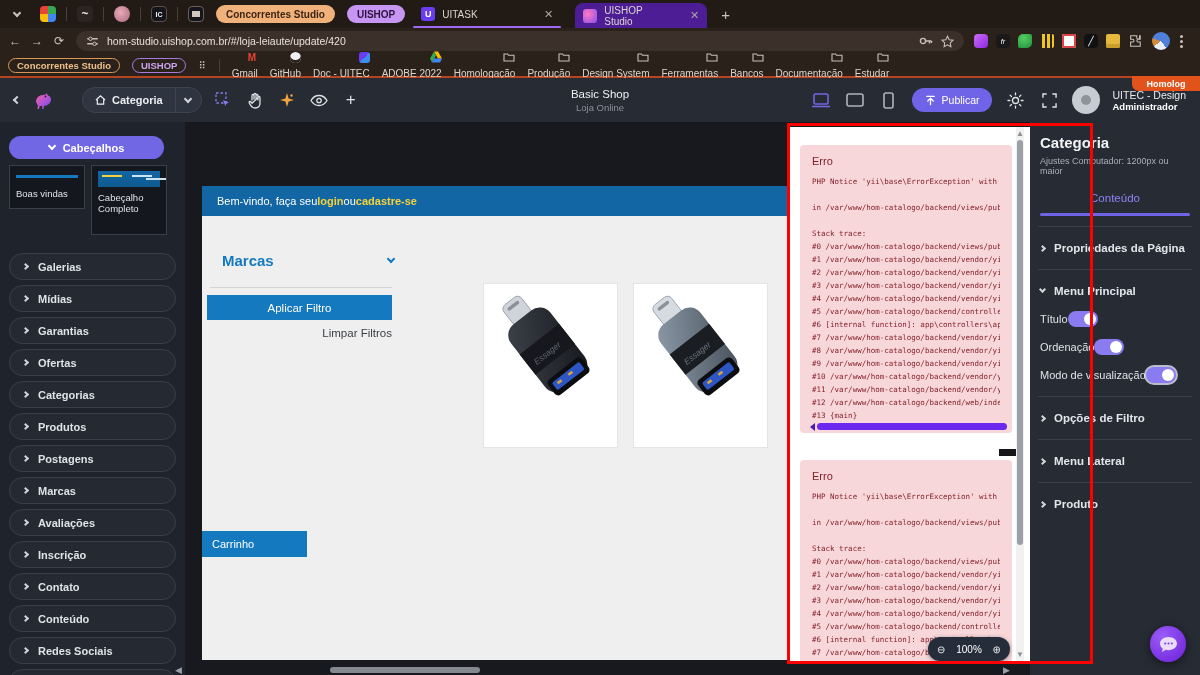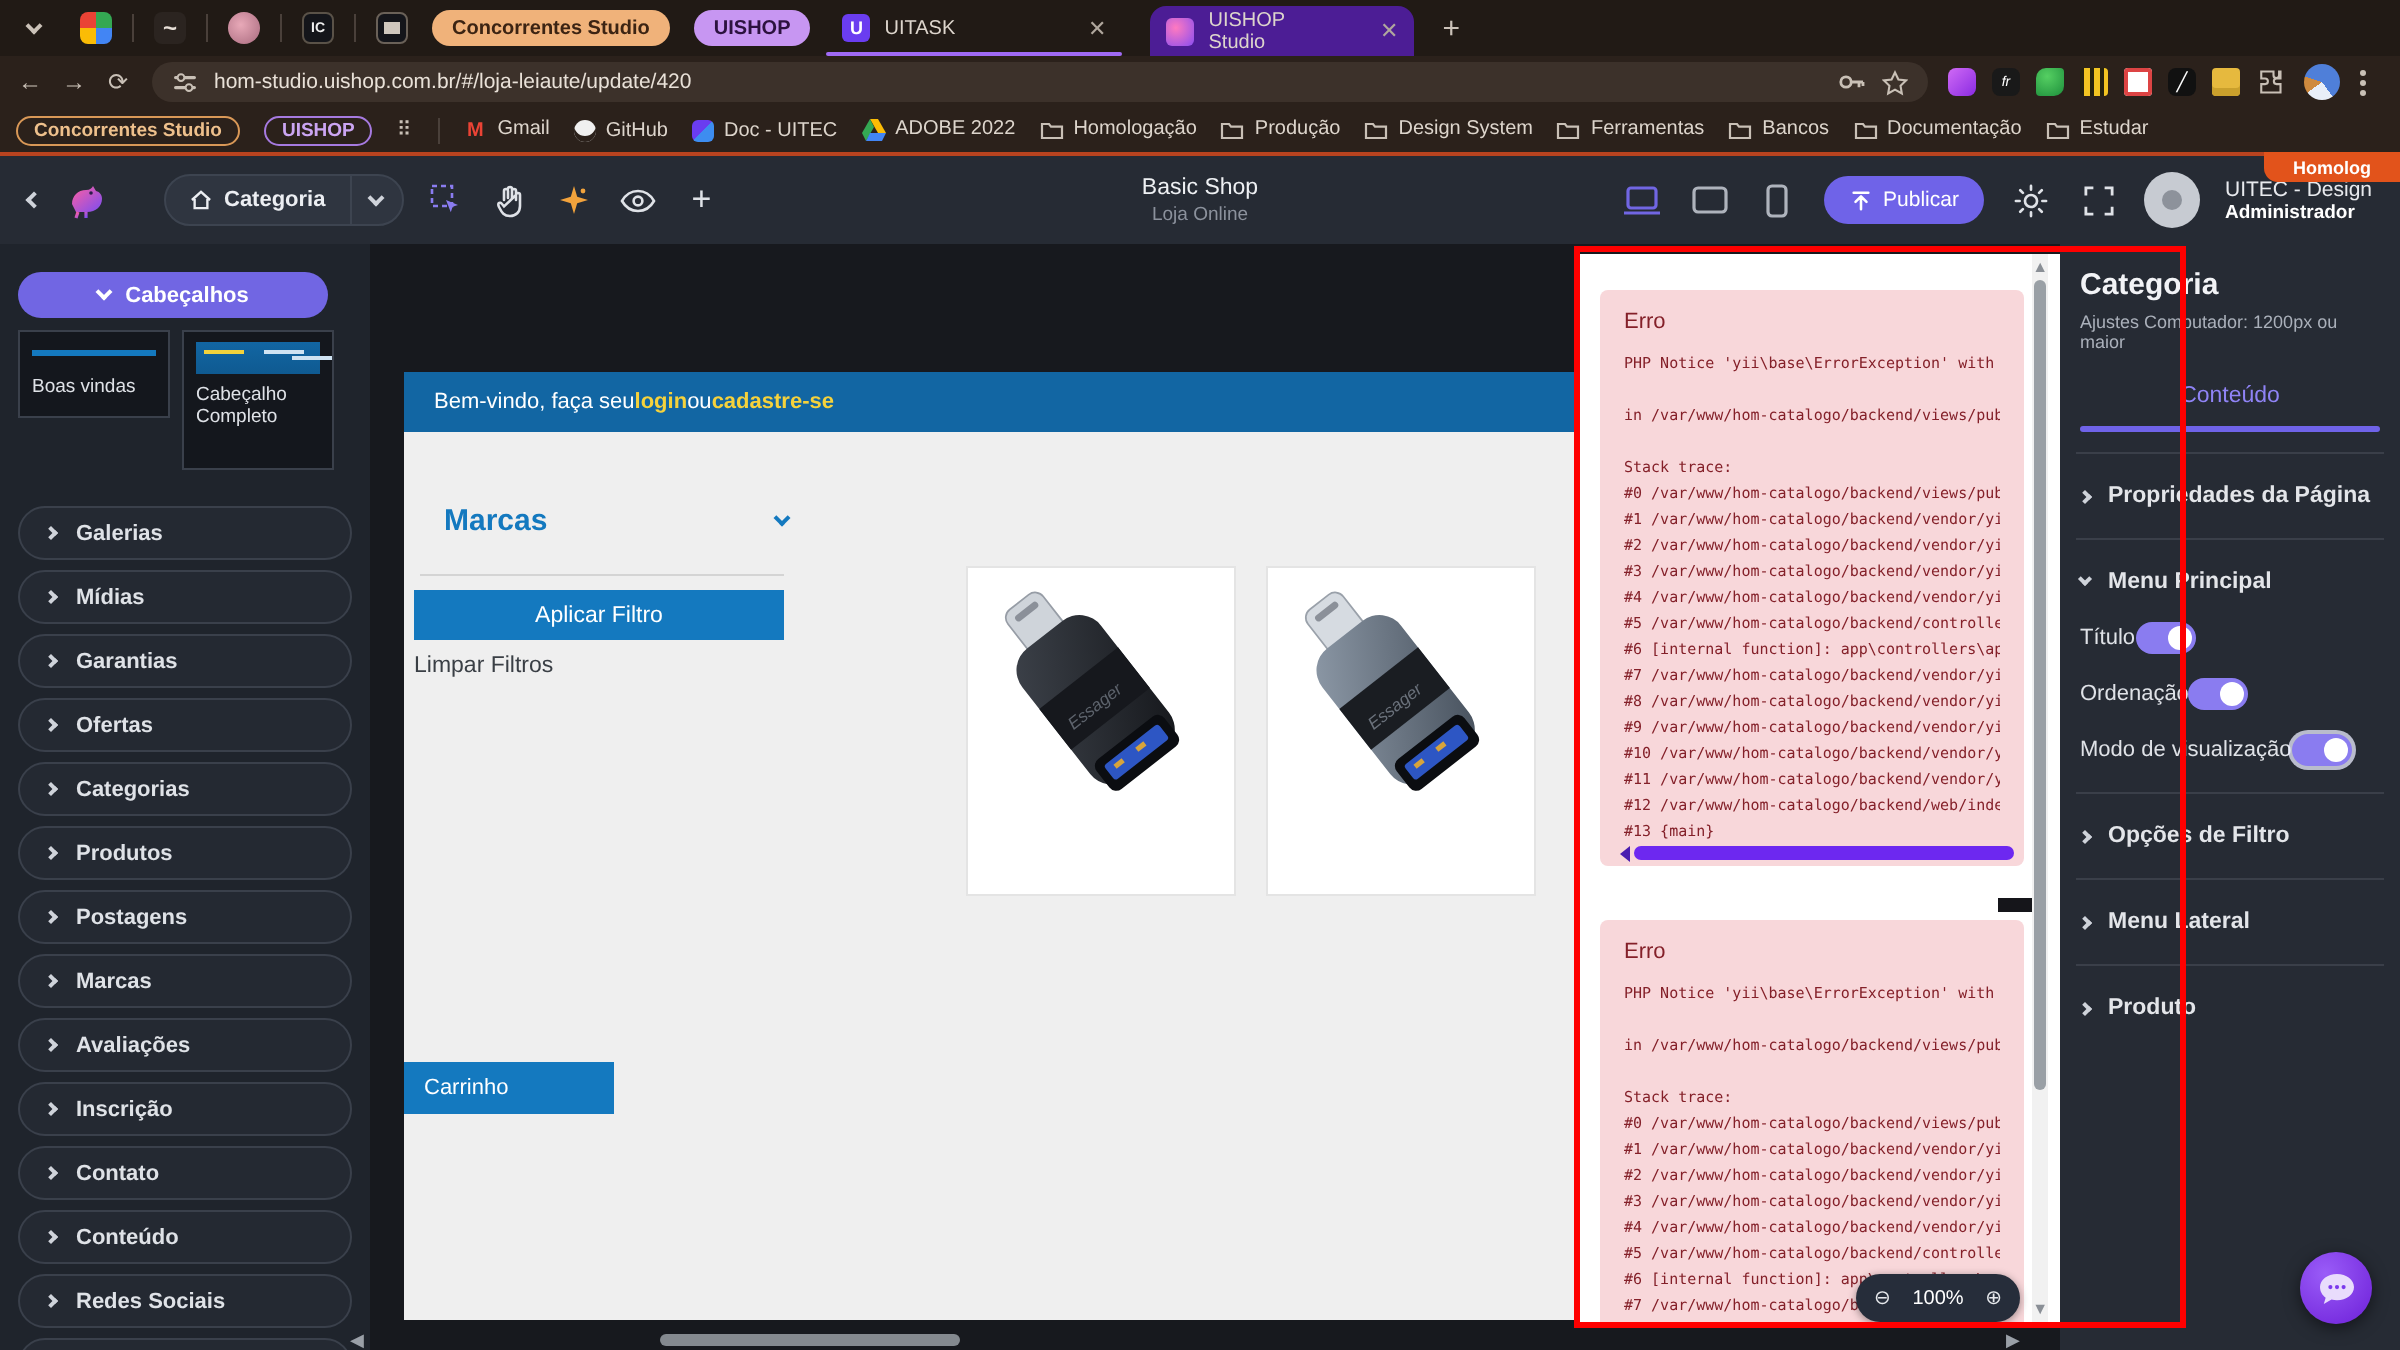--- a/index.html
+++ b/index.html
@@ -51,21 +51,21 @@
   [data-name="ext-eyedropper-icon"] { background:#111; color:#fff; }
   [data-name="ext-eyedropper-icon"]::before { content:"╱"; font-size:9px; }
   [data-name="ext-yellow-icon"] { background:#e6b93e; border-radius:2px; box-shadow:inset 0 -4px 0 #caa02c; }
   .browser-avatar { width:18px; height:18px; border-radius:50%; background:conic-gradient(#4f7fd9 0 40%, #e8eef8 0 65%, #cf8a3e 0 80%, #4f7fd9 0); margin-left:10px; }
   .dots-v { width:3px; height:3px; border-radius:50%; background:#c9c0b6; box-shadow:0 -5px 0 #c9c0b6, 0 5px 0 #c9c0b6; margin:0 12px 0 10px; }
   #bookmarks { position:absolute; left:0; top:54px; width:1200px; height:24px; background:#2b211b; border-bottom:2px solid #b8431f; display:flex; align-items:center; padding:0 8px; gap:12px; }
   .bm-pill { height:15px; border-radius:8px; display:flex; align-items:center; padding:0 8px; font-size:9.5px; font-weight:bold; }
   .bm-pill.orange { border:1px solid #d99857; color:#eec08c; }
   .bm-pill.purple { border:1px solid #a67ae0; color:#cba5f2; }
   .bm-sep { width:1px; height:13px; background:#4a403a; }
-  .bm { display:flex; align-items:flex-start; gap:5px; color:#ddd5cc; font-size:10px; }
+  .bm { display:flex; align-items:flex-end; gap:5px; color:#ddd5cc; font-size:10px;flex-direction:column; }
   .bm-ico { width:12px; height:12px; display:flex; align-items:center; justify-content:center; font-size:9px; }
   [data-name="gmail-icon"]::before { content:"M"; color:#ea4335; font-weight:bold; font-size:10px; }
   [data-name="github-icon"] { background:#f0f0f0; border-radius:50%; width:11px; height:11px; box-shadow:inset 0 -3px 0 #2b211b; }
   [data-name="doc-uitec-icon"] { background:linear-gradient(135deg,#6a3df0 50%, #3d8df0 50%); border-radius:3px; width:11px; height:11px; }
   .grid-ico { color:#c9c0b6; font-size:10px; letter-spacing:1px; }
   
   #app-header { position:absolute; left:0; top:78px; width:1200px; height:44px; background:#262b34; display:flex; align-items:center; }
   .hdr-left { display:flex; align-items:center; gap:10px; padding-left:14px; }
   .page-pill { height:26px; background:#2f3540; border:1px solid #3d4450; border-radius:14px; display:flex; align-items:center; margin-left:18px; }
   .page-pill .lbl { display:flex; align-items:center; gap:6px; padding:0 12px; color:#eceef2; font-size:11px; font-weight:bold; }
@@ -94,21 +94,21 @@
   .sb-item { height:27px; border:1px solid #3a404b; background:#242932; border-radius:14px; display:flex; align-items:center; gap:10px; padding:0 13px; color:#dfe2e7; font-size:11px; font-weight:bold; margin-bottom:5px; }
   .sb-item .chev { color:#cfd3da; width:5px; height:5px; }
   
   #canvas { position:absolute; left:185px; top:122px; width:845px; height:553px; background:#17191e; }
   .page { position:absolute; left:17px; top:64px; width:828px; height:474px; background:#efefef; }
   .welcome-bar { position:absolute; left:0; top:0; right:0; height:30px; background:#1266a3; color:#fff; font-size:11px; display:flex; align-items:center; padding-left:15px; }
   .welcome-bar b { color:#f5d23c; font-weight:bold;text-align:center; }
   .filter-title { position:absolute; left:20px; top:66px; color:#1479bf; font-size:15px; font-weight:bold; width:172px; display:flex; justify-content:space-between; align-items:center; }
   .filter-divider { position:absolute; left:8px; top:101px; width:182px; height:1px; background:#d4d4d4; }
   .apply-btn { position:absolute; left:5px; top:109px; width:185px; height:25px; background:#1479bf; color:#fff; font-size:11.5px; display:flex; align-items:center; justify-content:center; }
-  .clear-btn { position:absolute; left:5px; top:141px; width:185px; text-align:left; color:#3a3f45; font-size:11.5px; }
+  .clear-btn { position:absolute; left:5px; top:141px; width:185px; text-align:right; color:#3a3f45; font-size:11.5px; }
   .prod-card { position:absolute; top:97px; width:135px; height:165px; background:#fff; border:1px solid #e4e4e4; display:flex; align-items:flex-start; justify-content:center; }
   .cart-bar { position:absolute; left:0px; top:345px; width:105px; height:26px; background:#1479bf; color:#fff; font-size:11px; display:flex; align-items:center; padding-left:10px; }
   
   .hscroll-arrow { position:absolute; color:#9aa0a8; font-size:9px; }
   .hscroll-thumb { position:absolute; left:330px; top:667px; width:150px; height:6px; background:#84898f; border-radius:3px; }
   
   #error-surface { position:absolute; left:790px; top:127px; width:240px; height:534px; background:#fff; z-index:5; overflow:hidden; }
   .err-block { position:absolute; left:10px; width:212px; background:#f8d7da; border-radius:4px; padding:10px 12px 14px; color:#842029; overflow:hidden; }
   .err-title { font-size:11px; margin-bottom:8px; }
   .err-line { font-family:"DejaVu Sans Mono", monospace; font-size:7.5px; line-height:13px; min-height:13px; white-space:pre; overflow:hidden; }

